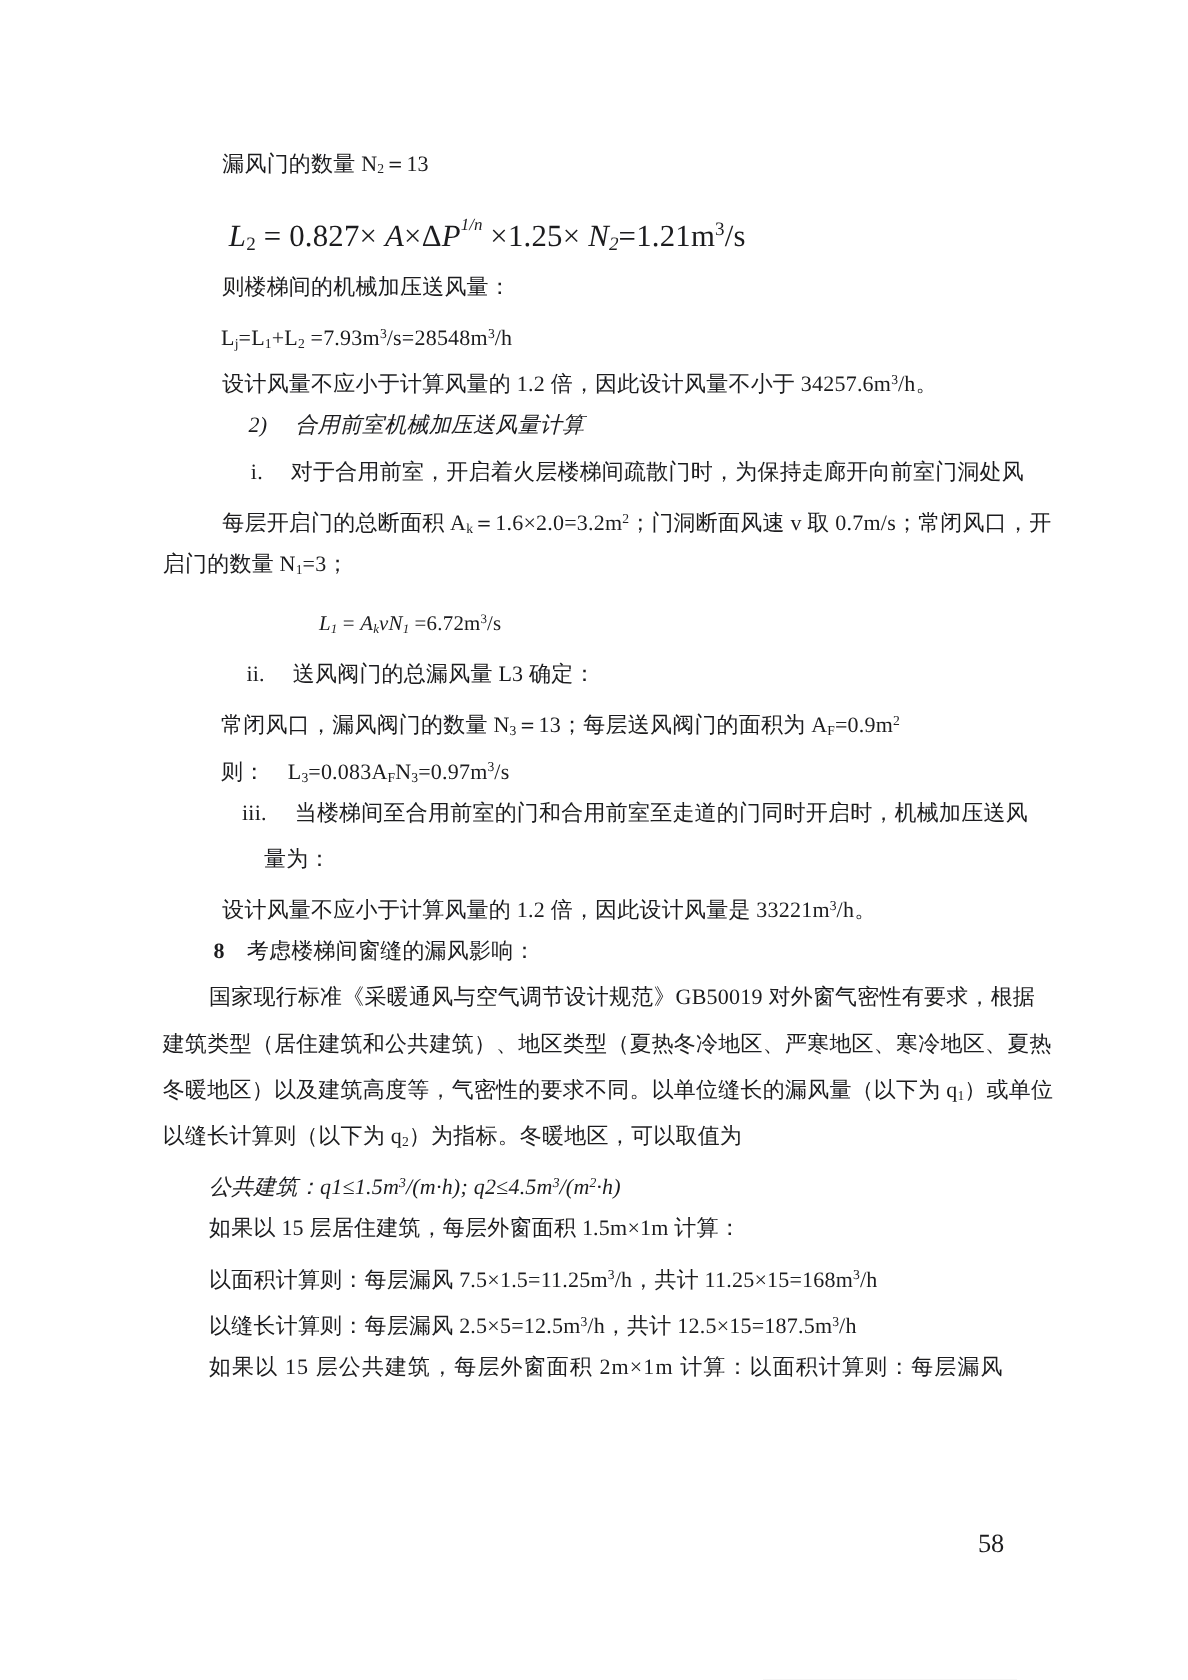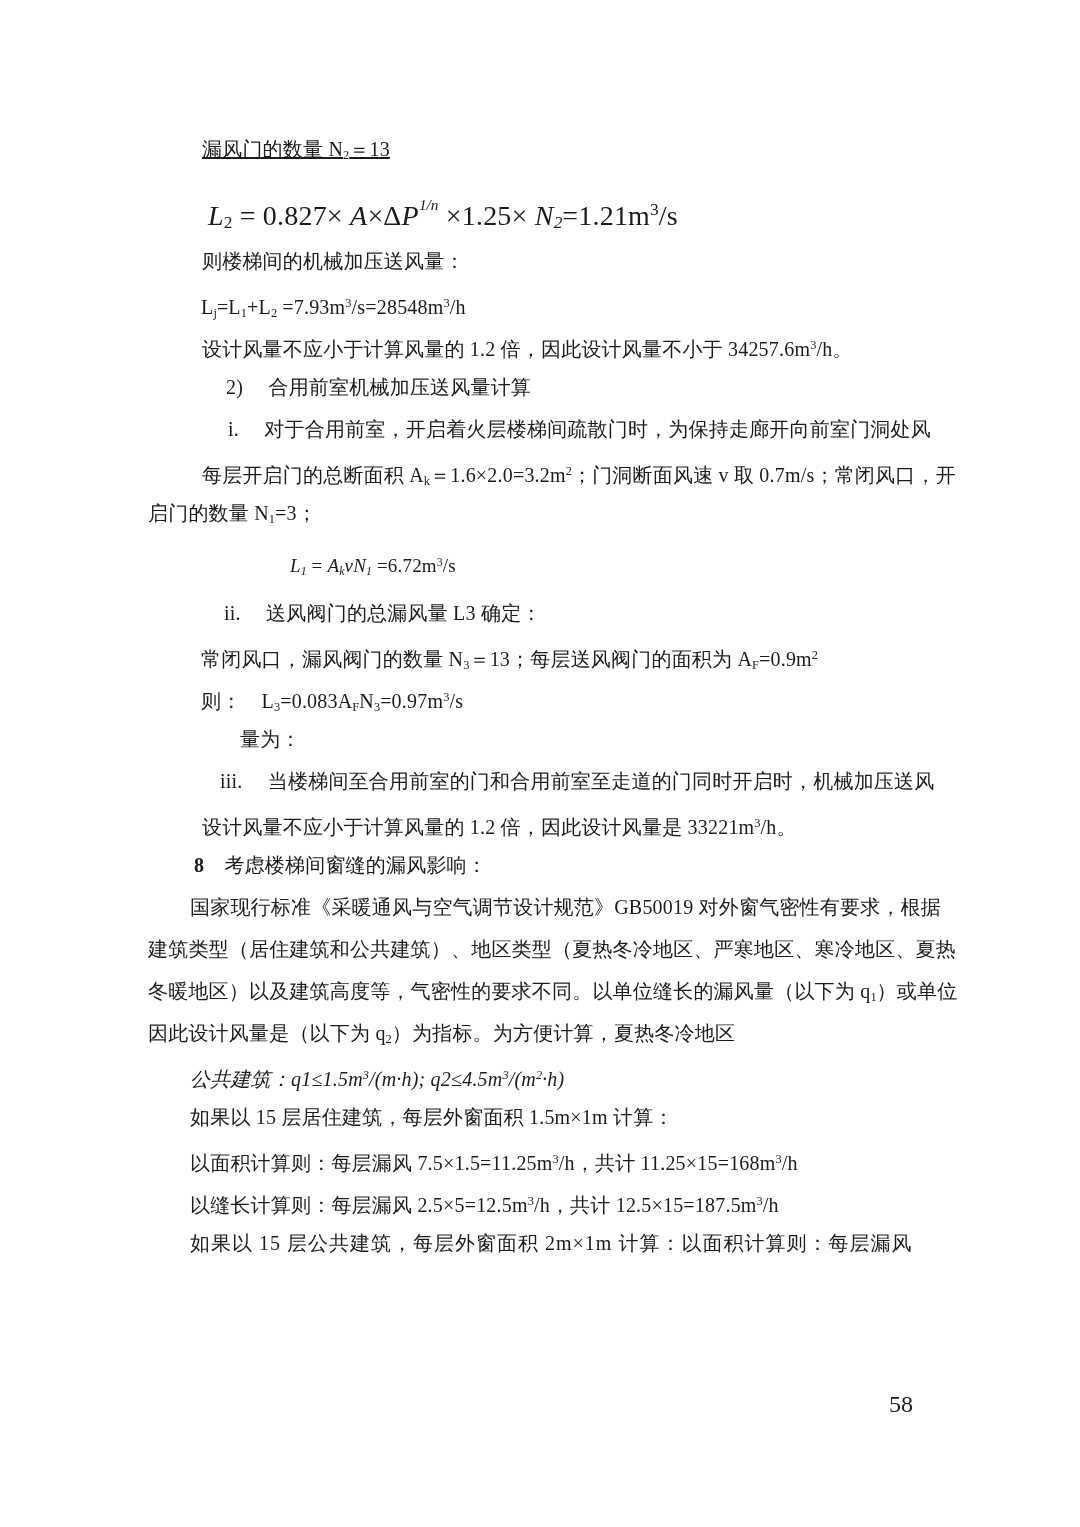--- a/index.html
+++ b/index.html
@@ -55,41 +55,41 @@
     height: 28px;
     line-height: 28px;
     font-size: 24px;
   }
 </style>
 </head>
 <body>
 
 <div class="page">
   <div class="content">
-      <p class="line" style="padding-left: 54px; text-decoration: underline;"><span>漏风门的数量 N</span><span class="sub">2</span><span>＝13</span></p>
+      <p class="line" style="padding-left: 54px;"><span>漏风门的数量 N</span><span class="sub">2</span><span>＝13</span></p>
       <p class="line formula-lg" style="padding-left: 60px;"><span class="i">L</span><span class="sub">2</span><span> = 0.827× </span><span class="i">A</span><span>×Δ</span><span class="i">P</span><span class="supfrac">1/n</span><span> ×1.25× </span><span class="i">N</span><span class="sub i">2</span><span>=1.21m</span><span class="sup">3</span><span>/s</span></p>
       <p class="line" style="padding-left: 54px;"><span>则楼梯间的机械加压送风量：</span></p>
       <p class="line" style="padding-left: 53px;"><span>L</span><span class="sub">j</span><span>=L</span><span class="sub">1</span><span>+L</span><span class="sub">2</span><span> =7.93m</span><span class="sup">3</span><span>/s=28548m</span><span class="sup">3</span><span>/h</span></p>
       <p class="line" style="padding-left: 54px;"><span>设计风量不应小于计算风量的 1.2 倍，因此设计风量不小于 34257.6m</span><span class="sup">3</span><span>/h。</span></p>
-      <p class="line" style="padding-left: 78px;"><span>2)　 合用前室机械加压送风量计算</span></p>
+      <p class="line" style="padding-left: 78px; font-style: italic;"><span>2)　 合用前室机械加压送风量计算</span></p>
       <p class="line" style="padding-left: 80px;"><span>i.　 对于合用前室，开启着火层楼梯间疏散门时，为保持走廊开向前室门洞处风</span></p>
       <p class="line" style="padding-left: 54px;"><span>每层开启门的总断面积 A</span><span class="sub">k</span><span>＝1.6×2.0=3.2m</span><span class="sup">2</span><span>；门洞断面风速 v 取 0.7m/s；常闭风口，开</span></p>
       <p class="line"><span>启门的数量 N</span><span class="sub">1</span><span>=3；</span></p>
       <p class="line formula" style="padding-left: 142px;"><span class="i">L</span><span class="sub i">1</span><span> = </span><span class="i">A</span><span class="sub i">k</span><span class="i">v</span><span class="i">N</span><span class="sub i">1</span><span> =6.72m</span><span class="sup">3</span><span>/s</span></p>
       <p class="line" style="padding-left: 76px;"><span>ii.　 送风阀门的总漏风量 L3 确定：</span></p>
       <p class="line" style="padding-left: 53px;"><span>常闭风口，漏风阀门的数量 N</span><span class="sub">3</span><span>＝13；每层送风阀门的面积为 A</span><span class="sub">F</span><span>=0.9m</span><span class="sup">2</span></p>
       <p class="line" style="padding-left: 53px;"><span>则：　L</span><span class="sub">3</span><span>=0.083A</span><span class="sub">F</span><span>N</span><span class="sub">3</span><span>=0.97m</span><span class="sup">3</span><span>/s</span></p>
+      <p class="line" style="padding-left: 72px;"><span>iii.　 当楼梯间至合用前室的门和合用前室至走道的门同时开启时，机械加压送风</span></p>
       <p class="line" style="padding-left: 92px;"><span>量为：</span></p>
-      <p class="line" style="padding-left: 72px;"><span>iii.　 当楼梯间至合用前室的门和合用前室至走道的门同时开启时，机械加压送风</span></p>
       <p class="line" style="padding-left: 54px;"><span>设计风量不应小于计算风量的 1.2 倍，因此设计风量是 33221m</span><span class="sup">3</span><span>/h。</span></p>
       <p class="line" style="padding-left: 46px;"><span class="b">8</span><span>　考虑楼梯间窗缝的漏风影响：</span></p>
       <p class="line" style="padding-left: 42px;"><span>国家现行标准《采暖通风与空气调节设计规范》GB50019 对外窗气密性有要求，根据</span></p>
       <p class="line"><span>建筑类型（居住建筑和公共建筑）、地区类型（夏热冬冷地区、严寒地区、寒冷地区、夏热</span></p>
       <p class="line"><span>冬暖地区）以及建筑高度等，气密性的要求不同。以单位缝长的漏风量（以下为 q</span><span class="sub">1</span><span>）或单位</span></p>
-      <p class="line"><span>因此设计风量是（以下为 q</span><span class="sub">2</span><span>）为指标。为方便计算，夏热冬冷地区</span></p>
+      <p class="line"><span>以缝长计算则（以下为 q</span><span class="sub">2</span><span>）为指标。冬暖地区，可以取值为</span></p>
       <p class="line" style="padding-left: 42px; font-style: italic;"><span>公共建筑：q1≤1.5m</span><span class="sup">3</span><span>/(m·h); q2≤4.5m</span><span class="sup">3</span><span>/(m</span><span class="sup">2</span><span>·h)</span></p>
       <p class="line" style="padding-left: 42px;"><span>如果以 15 层居住建筑，每层外窗面积 1.5m×1m 计算：</span></p>
       <p class="line" style="padding-left: 42px;"><span>以面积计算则：每层漏风 7.5×1.5=11.25m</span><span class="sup">3</span><span>/h，共计 11.25×15=168m</span><span class="sup">3</span><span>/h</span></p>
       <p class="line" style="padding-left: 42px;"><span>以缝长计算则：每层漏风 2.5×5=12.5m</span><span class="sup">3</span><span>/h，共计 12.5×15=187.5m</span><span class="sup">3</span><span>/h</span></p>
       <p class="line spread" style="padding-left: 42px;"><span>如果以 15 层公共建筑，每层外窗面积 2m×1m 计算：以面积计算则：每层漏风</span></p>
     </div>
   <div class="page-number">58</div>
 </div>
 
 </body></html>

